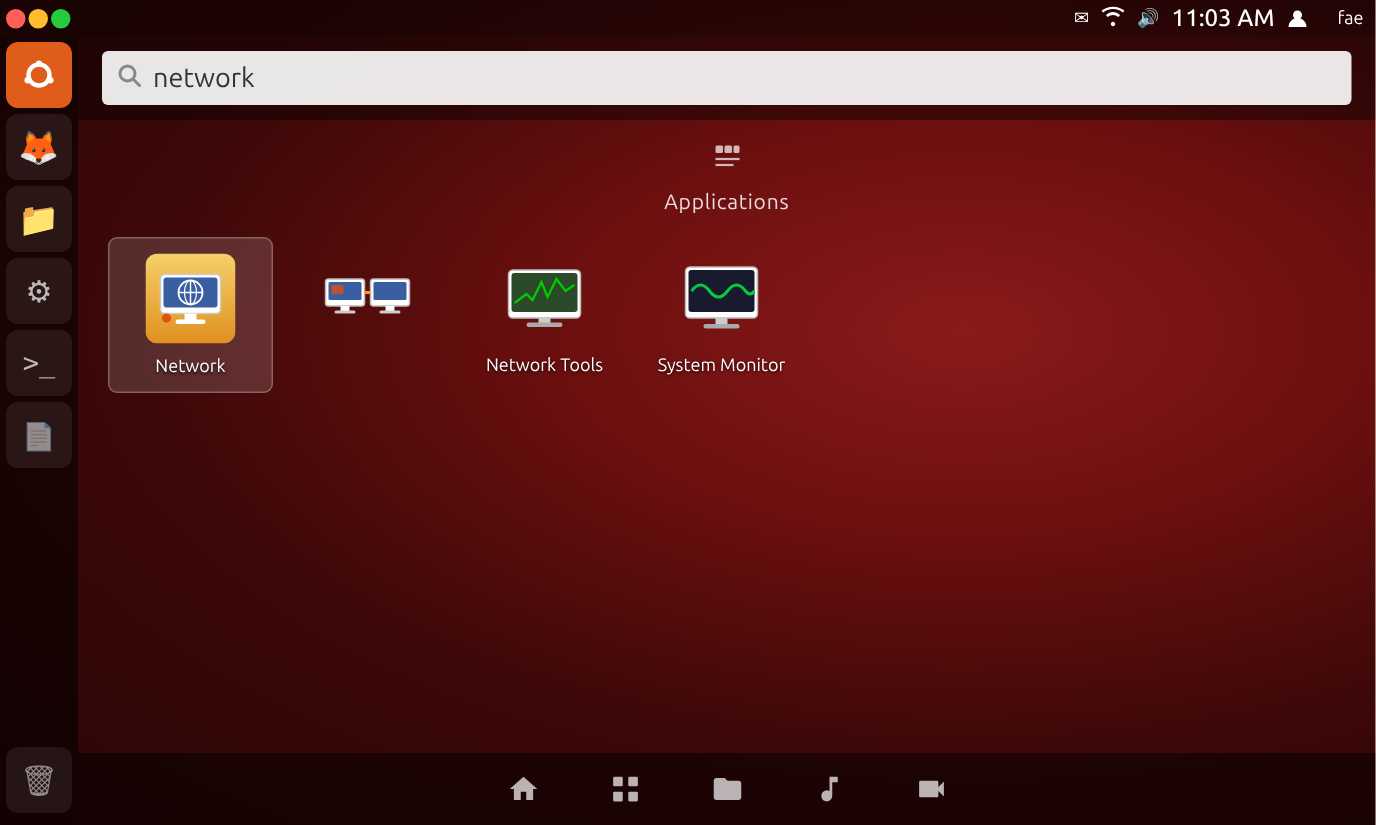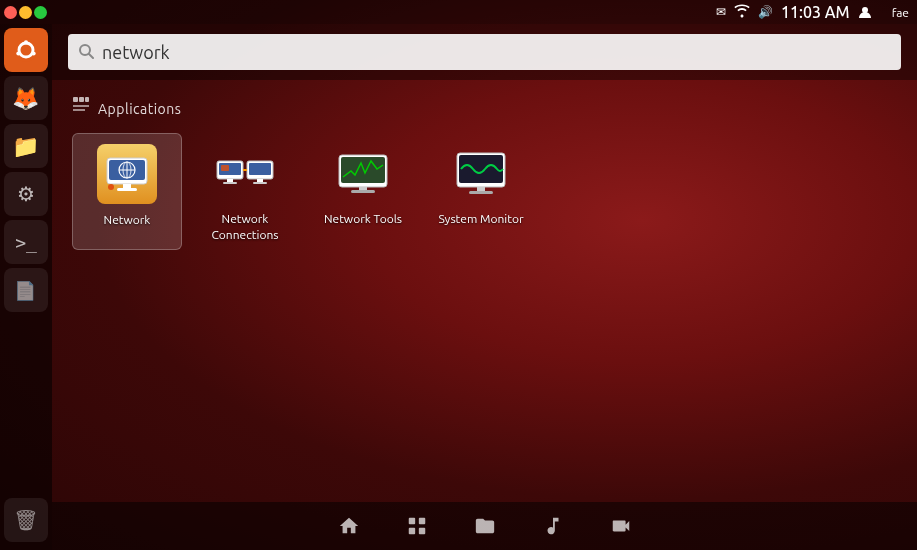--- a/index.html
+++ b/index.html
@@ -144,23 +144,24 @@
     
     .main-content {
       position: absolute;
       top: 80px; left: 52px; right: 0; bottom: 48px;
       padding: 16px 20px;
     }
 
     
     .section-header {
       display: flex;
-      align-items: flex-end;
+      align-items: center;
       gap: 8px;
       margin-bottom: 16px;
+      flex-direction: column;
     }
     .section-icon {
       color: rgba(255,255,255,0.7);
       font-size: 16px;
     }
     .section-title {
       color: rgba(255,255,255,0.85);
       font-size: 14px;
       font-weight: 400;
       letter-spacing: 0.5px;
@@ -365,21 +366,20 @@
           <rect x="32" y="18" width="26" height="18" rx="2" fill="white" stroke="#bbb" stroke-width="1"></rect>
           <rect x="34" y="20" width="22" height="12" rx="1" fill="#3a5fa0"></rect>
           <rect x="42" y="36" width="6" height="4" fill="white"></rect>
           <rect x="38" y="39" width="14" height="2" rx="1" fill="#ccc"></rect>
 
           <line x1="28" y1="27" x2="32" y2="27" stroke="#f90" stroke-width="2"></line>
 
           <rect x="6" y="22" width="8" height="6" rx="1" fill="#e05010" opacity="0.8"></rect>
         </svg>
       </div>
-      <span class="app-label">Network Connections</span>
     </div>
 
     <div class="app-item">
       <div class="app-icon-wrap">
         <svg width="60" height="60" viewBox="0 0 60 60">
 
           <rect x="6" y="12" width="48" height="32" rx="3" fill="white" stroke="#bbb" stroke-width="1"></rect>
           <rect x="8" y="14" width="44" height="26" rx="2" fill="#2a4a2a"></rect>
 
           <polyline points="10,34 18,28 22,32 28,20 32,30 38,18 44,26 50,22" fill="none" stroke="#00cc00" stroke-width="1.5"></polyline>

